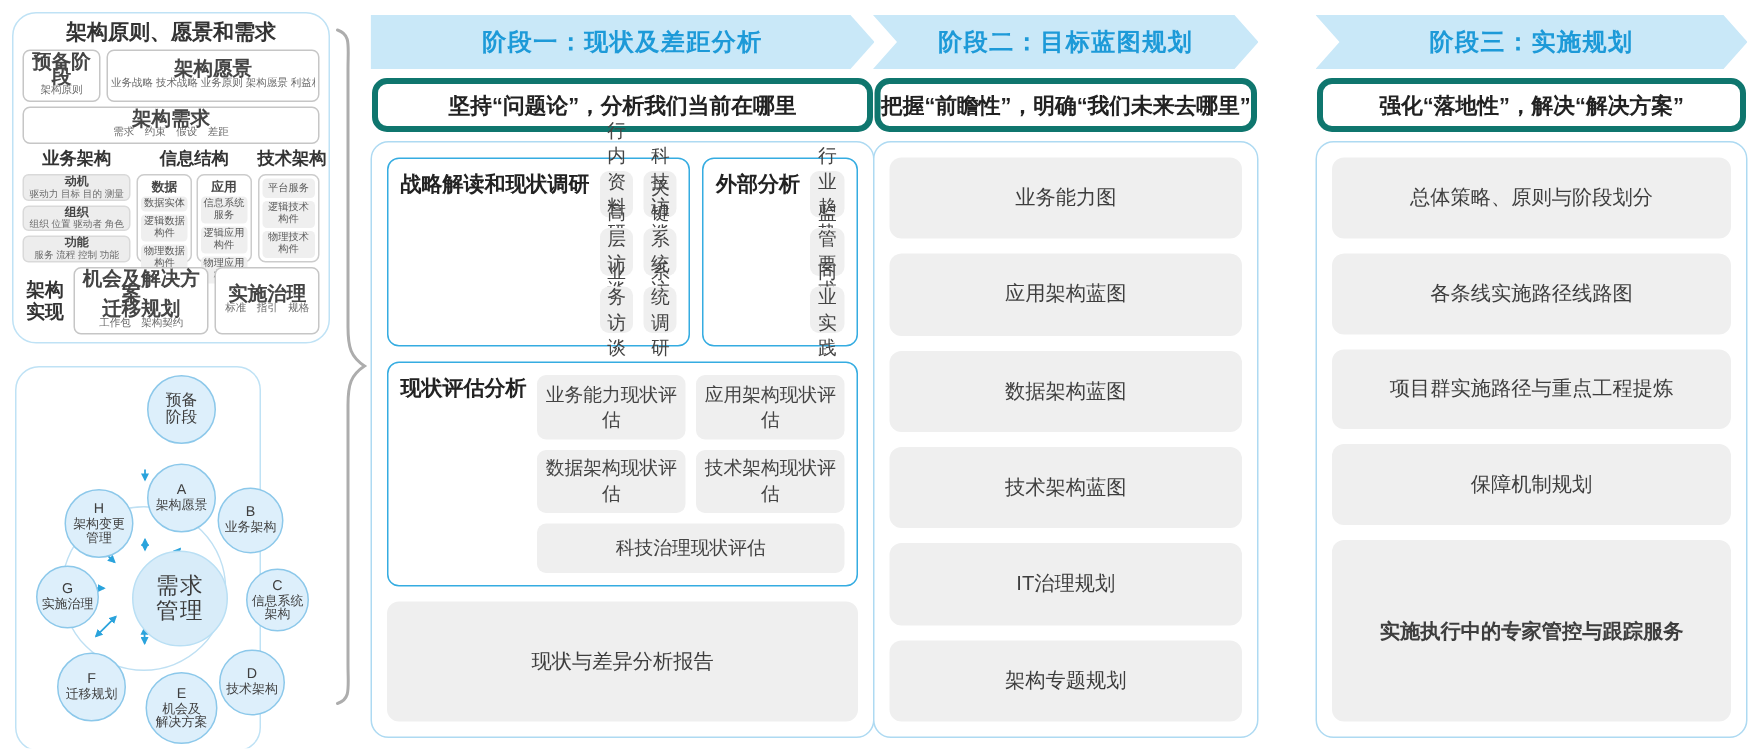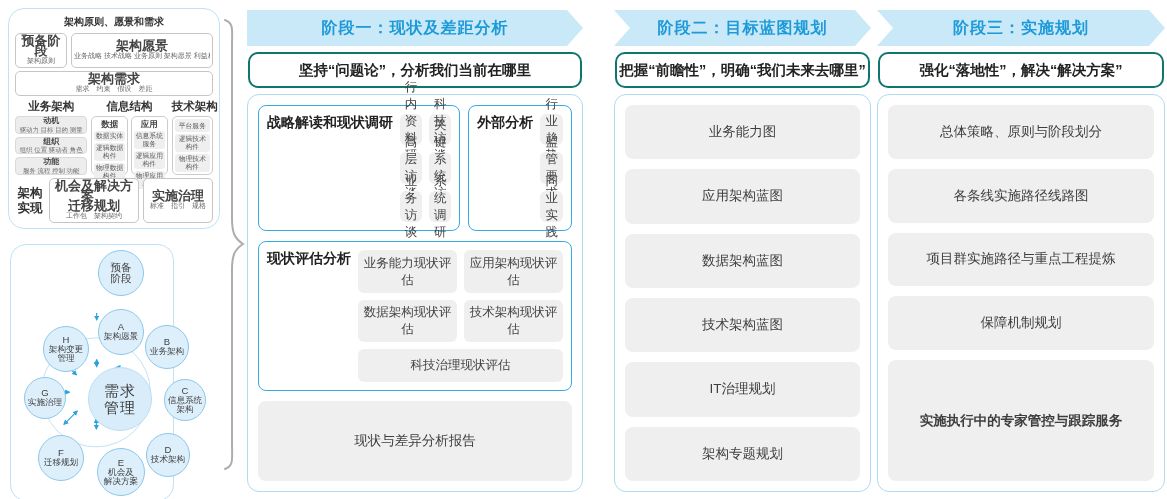--- a/index.html
+++ b/index.html
@@ -4,21 +4,21 @@
 <style>
   html,body{margin:0;padding:0;background:#fff;}
   body{font-family:"Liberation Sans","DejaVu Sans",sans-serif;color:#333;}
   .stage{position:relative;width:1167px;height:499px;background:#fff;overflow:hidden;}
 
   
   .panel{position:absolute;background:#fff;border:1px solid #bfe2f5;border-radius:16px;box-sizing:border-box;}
   .panel-top{left:8px;top:8px;width:212px;height:221px;padding:4px 6px 5px;display:flex;flex-direction:column;gap:3px;}
   .panel-bottom{left:10px;top:244px;width:164px;height:257px;}
 
-  .pt-title{font-size:10px;font-weight:bold;color:#333;text-align:center;line-height:17px;flex:0 0 17px;}
+  .pt-title{font-size:14px;font-weight:bold;color:#333;text-align:center;line-height:17px;flex:0 0 17px;}
   .row1{display:flex;gap:4px;}
   .wbox{border:1px solid #c6c6c6;border-radius:5px;background:#fff;text-align:center;padding:2px;box-sizing:border-box;}
   .wb-t{font-size:13px;font-weight:bold;color:#454545;line-height:10px;}
   .wb-t.pre{white-space:pre-line;}
   .wb-s{font-size:7px;color:#6a6a6a;line-height:9px;white-space:nowrap;overflow:hidden;}
   .box-prep{flex:0 0 52px;display:flex;flex-direction:column;justify-content:center;}
   .box-vision{flex:1;display:flex;flex-direction:column;justify-content:center;min-width:0;}
   .cols{display:flex;gap:4px;flex:1;min-height:0;}
   .col{display:flex;flex-direction:column;gap:3px;min-width:0;}
   .col-b{flex:1.75;}.col-i{flex:1.85;}.col-t{flex:1;}
@@ -42,26 +42,26 @@
   .node .node-label{white-space:pre-line;font-size:8.6px;line-height:9.5px;}
   .node-prep{font-size:10.5px;line-height:11.5px;white-space:pre-line;}
   .node-center{background:#d8ecf9;border:1px solid #b9dff4;font-weight:normal;font-size:15px;line-height:17px;letter-spacing:1px;white-space:pre-line;color:#3c3c3c;}
 
   
   .brace{position:absolute;left:221px;top:18px;}
 
   
   .phase{position:absolute;top:0;height:100%;}
   .p1{left:247px;width:336px;}
-  .p2{left:614px;width:257px;}
+  .p2{left:582px;width:257px;}
   .p3{left:877px;width:288px;}
   .band{position:absolute;left:0;right:0;top:10px;height:36px;background:#c9e8f8;color:#1d9ad8;font-weight:bold;font-size:16px;display:flex;align-items:center;justify-content:center;letter-spacing:1px;}
   .band-first{clip-path:polygon(0 0,calc(100% - 16px) 0,100% 50%,calc(100% - 16px) 100%,0 100%);}
   .band-mid{clip-path:polygon(0 0,calc(100% - 16px) 0,100% 50%,calc(100% - 16px) 100%,0 100%,16px 50%);}
-  .subtitle{position:absolute;left:1px;right:1px;top:52px;height:36px;border:2px solid #0f766e;border-radius:10px;background:#fff;display:flex;align-items:center;justify-content:center;font-weight:bold;font-size:14.5px;color:#222;box-sizing:border-box;}
+  .subtitle{position:absolute;left:1px;right:1px;top:52px;height:36px;border:4px solid #0f766e;border-radius:10px;background:#fff;display:flex;align-items:center;justify-content:center;font-weight:bold;font-size:14.5px;color:#222;box-sizing:border-box;}
   .content{position:absolute;left:0;right:0;top:94px;bottom:7px;border:1px solid #aedaf2;border-radius:12px;background:#fff;box-sizing:border-box;padding:10px;display:flex;flex-direction:column;gap:10px;}
   .grow{display:flex;gap:8px;flex:1.57;min-height:0;}
   .group{border:1px solid #35ace1;border-radius:8px;padding:8px;display:flex;flex-direction:row;gap:7px;box-sizing:border-box;min-width:0;}
   .g1{flex:2.15;}.g2{flex:1;}.g3{flex:1.63;}
   .g-title{font-weight:bold;font-size:14px;color:#222;text-align:center;line-height:16px;}
   .grid2{display:grid;grid-template-columns:1fr 1fr;gap:7px;flex:1;}
   .grid1{display:grid;grid-template-columns:1fr;gap:7px;flex:1;}
   .chip{background:#efefef;border-radius:6px;color:#444;font-size:12.5px;display:flex;align-items:center;justify-content:center;text-align:center;padding:2px;min-height:24px;}
   .span2{grid-column:1 / -1;}
   .report{background:#efefef;border-radius:8px;flex:1;display:flex;align-items:center;justify-content:center;font-size:13.5px;color:#3e3e3e;}

